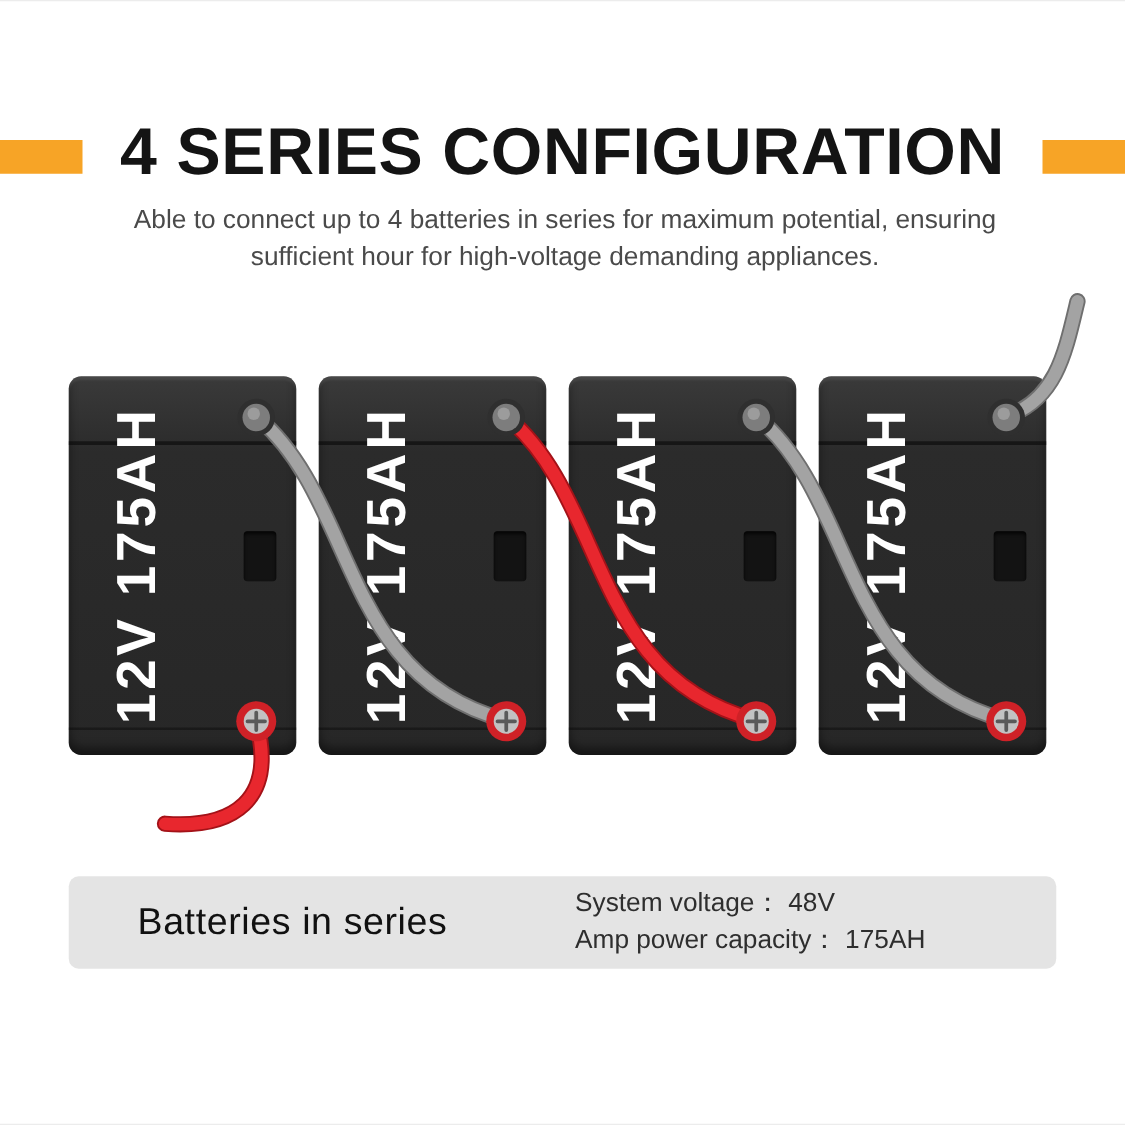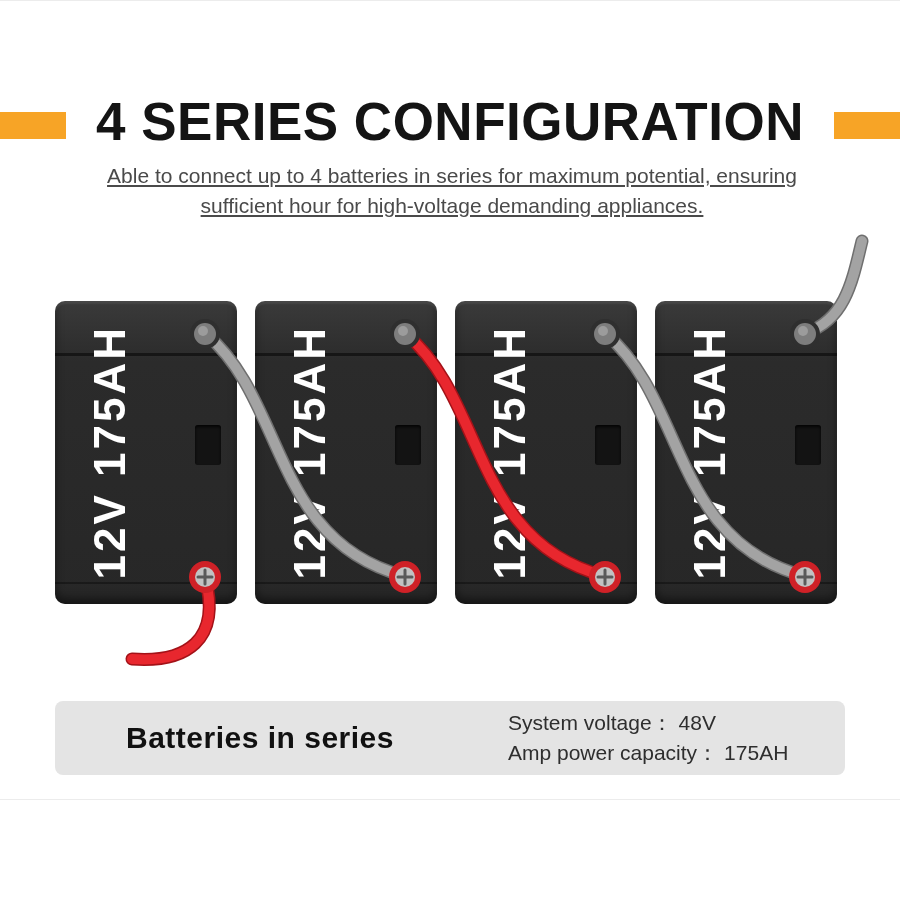--- a/index.html
+++ b/index.html
@@ -1,34 +1,34 @@
 <!DOCTYPE html>
 <html><head>
 <meta charset="utf-8">
 <style>
   html,body { margin:0; padding:0; background:#ffffff; }
   .page {
-    position:relative; width:900px; height:800px; background:#ffffff;
+    position:relative; width:900px; height:900px; background:#ffffff;
     font-family:"Liberation Sans", sans-serif; overflow:hidden;
     border-top:1px solid #ececec; border-bottom:1px solid #ececec;
     box-sizing:border-box;
   }
 
   
   .accent-bar { position:absolute; top:111px; height:27px; background:#f7a426; }
   .accent-bar.left  { left:0;  width:66px; }
   .accent-bar.right { right:0; width:66px; }
   .title {
     position:absolute; top:90px; left:0; right:0; margin:0;
     text-align:center; font-size:53px; font-weight:bold; color:#141414;
     letter-spacing:0.5px;
   }
   .subtitle {
     position:absolute; top:160px; left:4px; right:0; text-align:center;
-    font-size:21px; color:#4a4a4a; line-height:1.45;text-decoration:underline;
+    font-size:21px; color:#4a4a4a; line-height:1.45;
   }
 
   
   .battery {
     position:absolute; top:300px; width:182px; height:303px;
     background:linear-gradient(180deg,#3a3a3a 0%, #2b2b2b 20%, #272727 100%);
     border-radius:10px;
     box-shadow: inset 0 3px 2px rgba(255,255,255,0.08), inset 0 -6px 8px rgba(0,0,0,0.45);
   }
   .battery-seam {
@@ -55,28 +55,28 @@
   
   .wiring { position:absolute; left:0; top:0; pointer-events:none; }
 
   
   .footer {
     position:absolute; left:55px; right:55px; top:700px; height:74px;
     background:#e4e4e4; border-radius:8px;
     display:flex; align-items:center;
   }
   .footer-title {
-    margin-left:71px; font-size:30px; font-weight:bold; color:#111111;
+    margin-left:55px; font-size:30px; font-weight:normal; color:#111111;
     letter-spacing:0.5px;
   }
   .footer-specs {
     position:absolute; left:405px; top:50%; transform:translateY(-50%);
     font-size:21px; color:#2e2e2e; line-height:1.45;
   }
-  .spec-row { white-space:nowrap;margin-left:48px; }
+  .spec-row { white-space:nowrap; }
   .spec-value { margin-left:6px; }
 </style>
 </head>
 <body>
 
 <div class="page">
 
   <div class="accent-bar left"></div>
   <div class="accent-bar right"></div>
   <h1 class="title">4 SERIES CONFIGURATION</h1>

